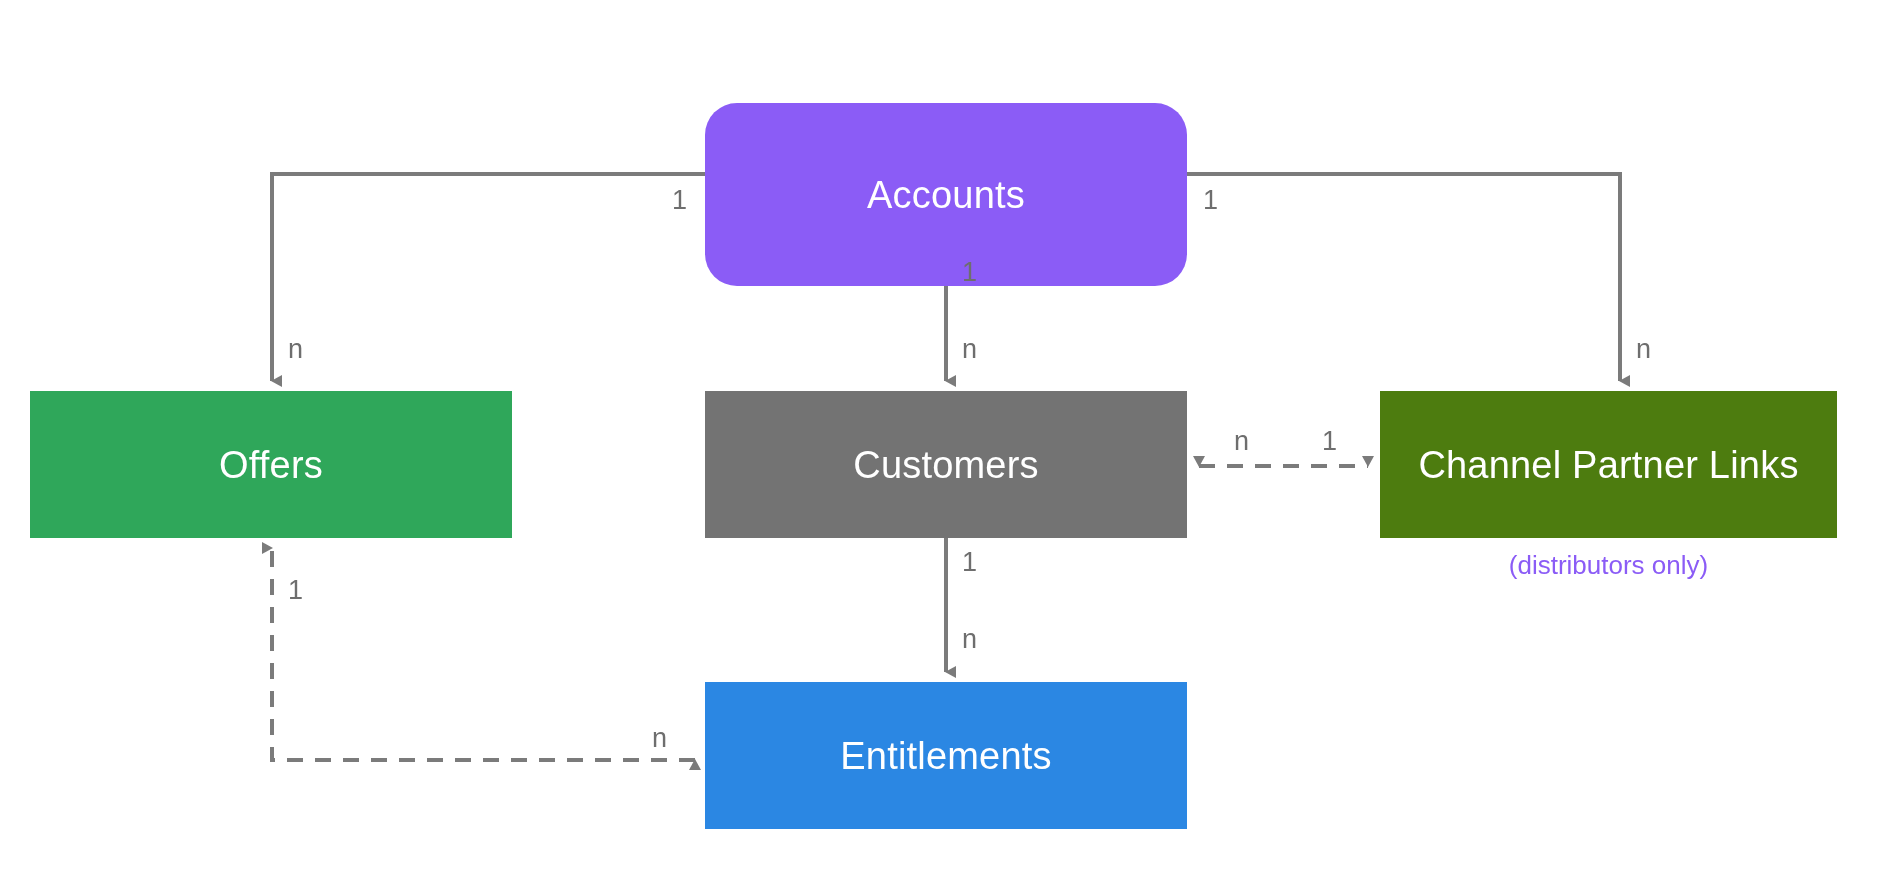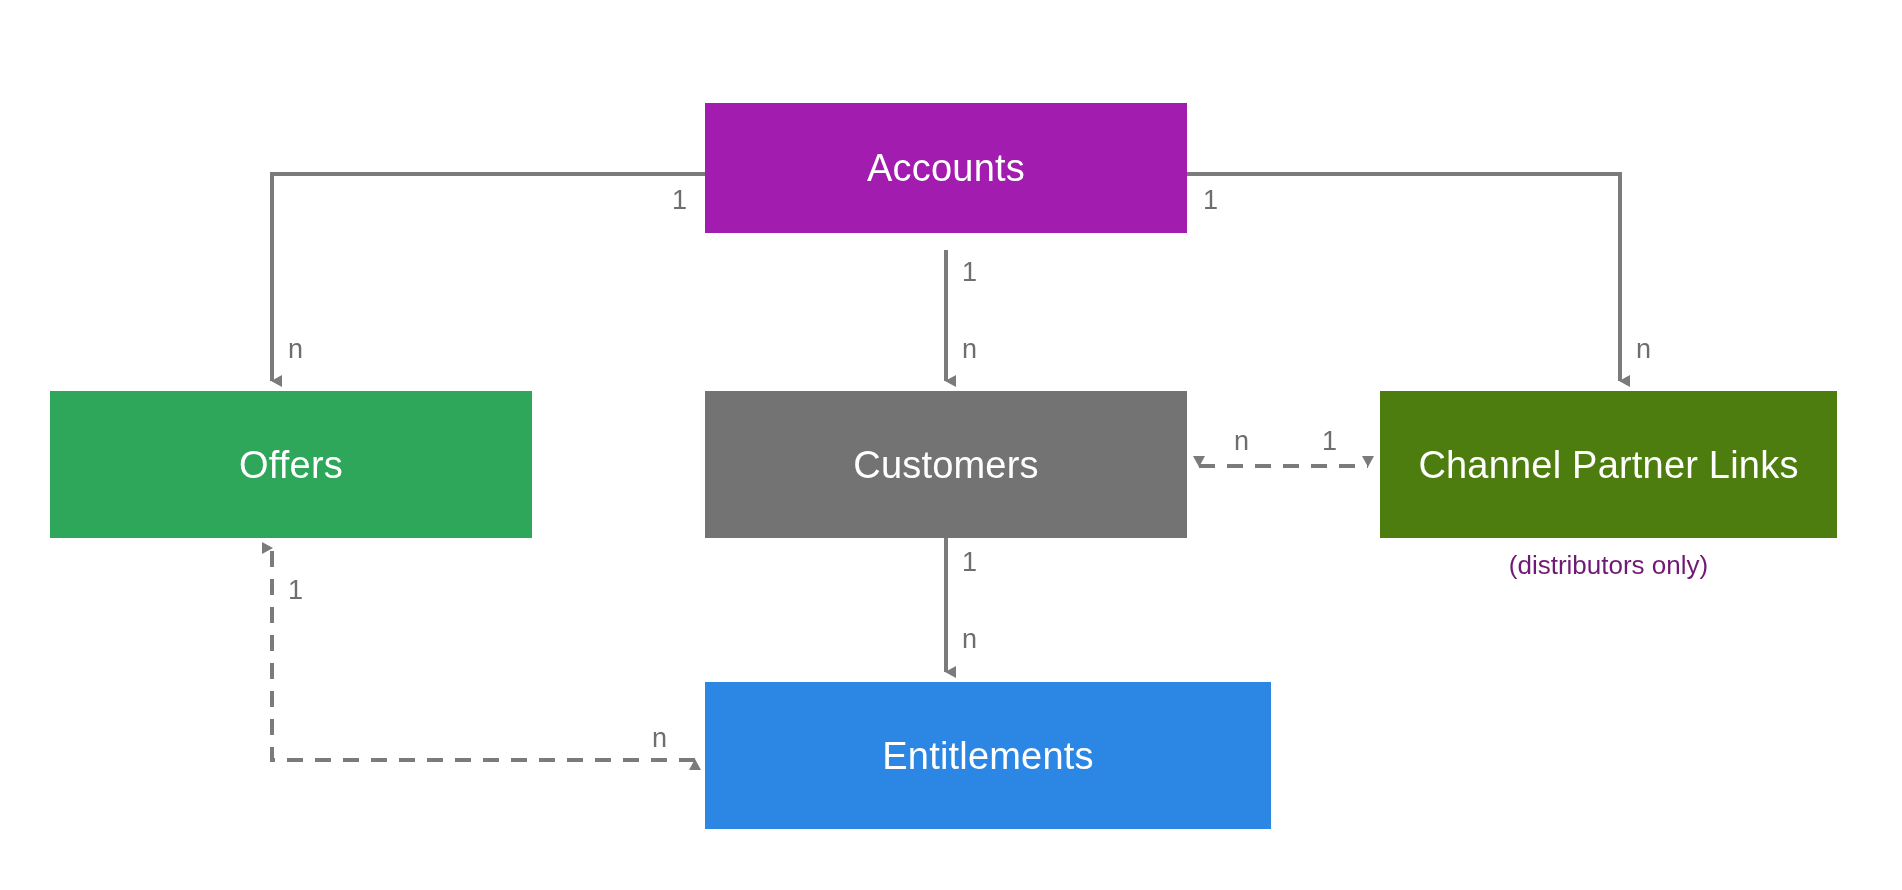--- a/index.html
+++ b/index.html
@@ -38,21 +38,21 @@
     font-weight: 400;
     letter-spacing: 0.2px;
     white-space: nowrap;
   }
   .node-label {
     display: block;
     line-height: 1;
   }
   .node-caption {
     position: absolute;
-    color: #701a75;
+    color: #8b5cf6;
     font-size: 26px;
     white-space: nowrap;
     text-align: center;
   }
   .edge-label {
     position: absolute;
     color: #6e6e6e;
     font-size: 27px;
     line-height: 1;
     white-space: nowrap;
@@ -85,39 +85,39 @@
 
     <path d="M1187,174 L1620,174 L1620,381" fill="none" stroke="#7b7b7b" stroke-width="4" marker-end="url(#arrow-down)"></path>
 
     <path d="M946,538 L946,672" fill="none" stroke="#7b7b7b" stroke-width="4" marker-end="url(#arrow-down)"></path>
 
     <path d="M1199,466 L1368,466" fill="none" stroke="#7b7b7b" stroke-width="4" stroke-dasharray="16 12" marker-start="url(#arrow-left)" marker-end="url(#arrow-right)"></path>
 
     <path d="M695,760 L272,760 L272,548" fill="none" stroke="#7b7b7b" stroke-width="4" stroke-dasharray="16 12" marker-start="url(#arrow-right)" marker-end="url(#arrow-up)"></path>
   </svg>
 
-  <div class="node" style="left:705px; top:103px; width:482px; height:130px; background:#a21caf;">
+  <div class="node" style="left:705px; top:103px; width:482px; height:183px; background:#8b5cf6;border-radius:32px;">
     <span class="node-label">Accounts</span>
   </div>
 
-  <div class="node" style="left:30px; top:391px; width:482px; height:147px; background:#2fa75a;margin-left:20px;">
+  <div class="node" style="left:30px; top:391px; width:482px; height:147px; background:#2fa75a;">
     <span class="node-label">Offers</span>
   </div>
 
   <div class="node" style="left:705px; top:391px; width:482px; height:147px; background:#737373;">
     <span class="node-label">Customers</span>
   </div>
 
   <div class="node" style="left:1380px; top:391px; width:457px; height:147px; background:#4d7c0f;">
     <span class="node-label">Channel Partner Links</span>
   </div>
 
   <div class="node-caption" style="left:1380px; top:550px; width:457px;">(distributors only)</div>
 
-  <div class="node" style="left:705px; top:682px; width:566px; height:147px; background:#2b87e3;">
+  <div class="node" style="left:705px; top:682px; width:482px; height:147px; background:#2b87e3;">
     <span class="node-label">Entitlements</span>
   </div>
 
   <div class="edge-label" style="left:672px; top:187px;">1</div>
 
   <div class="edge-label" style="left:288px; top:336px;">n</div>
 
   <div class="edge-label" style="left:962px; top:259px;">1</div>
 
   <div class="edge-label" style="left:962px; top:336px;">n</div>

